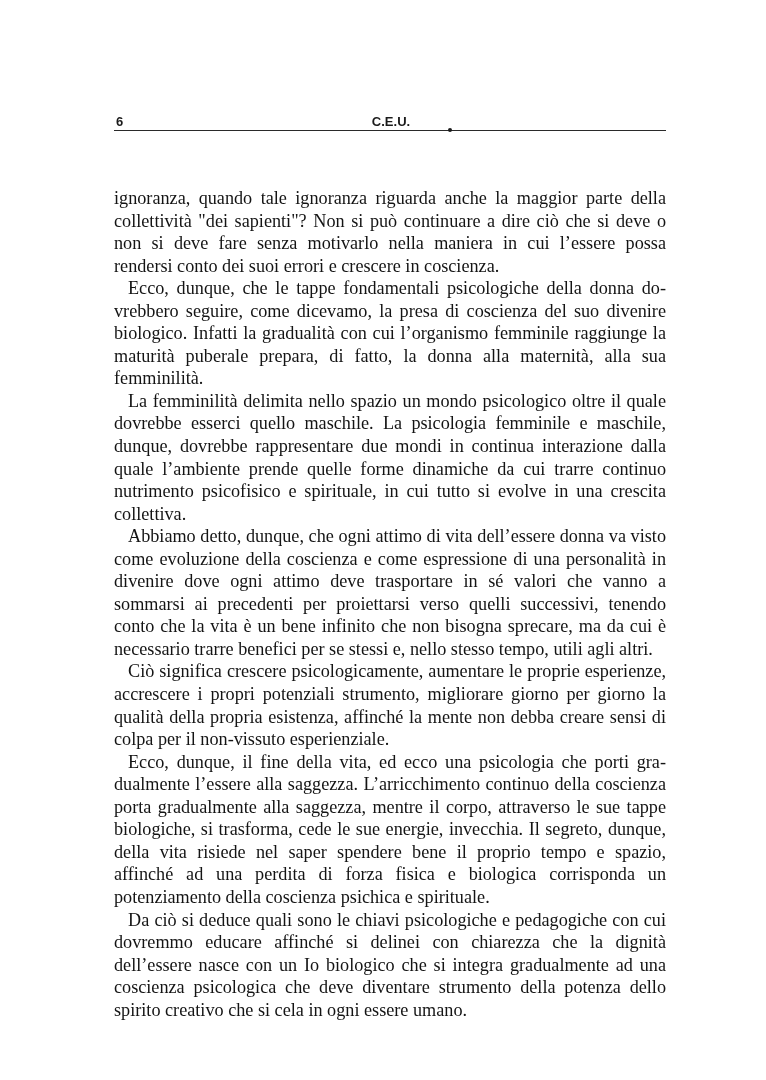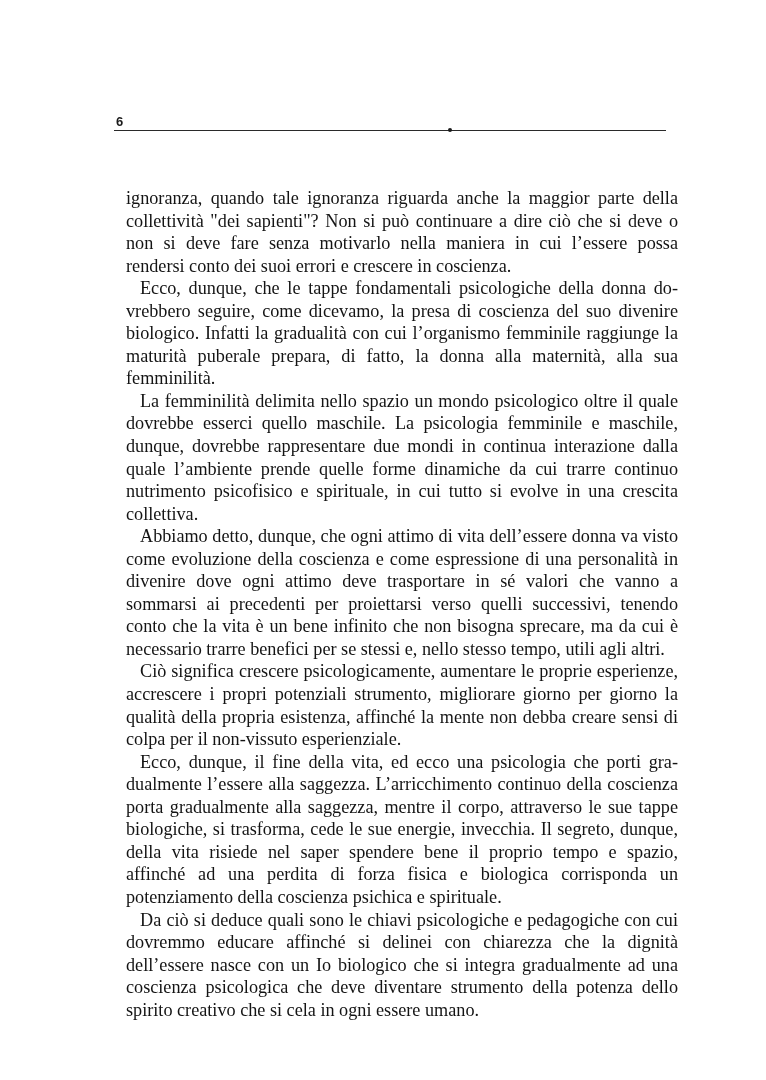--- a/index.html
+++ b/index.html
@@ -35,30 +35,30 @@
     }
     .body-text {
       position: absolute;
       left: 114px; top: 187px;
       width: 552px;
       font-family: "Liberation Serif", serif;
       font-size: 18.2px;
       line-height: 22.55px;
       text-align: justify;
       hyphens: manual;
-      margin-left: 12px;
     }
     .body-text p { margin: 0; text-indent: 14px; }
     .body-text p.first { text-indent: 0; }
   </style>
 </head>
 <body>
 
 <div class="page-header">
   <span class="page-number">6</span>
+  <span class="running-title">C.E.U.</span>
 </div>
 <div class="header-rule"></div>
 <div class="rule-mark"></div>
 
 <div class="body-text">
   <p class="first">ignoranza, quando tale ignoranza riguarda anche la maggior parte del­la collettività "dei sapienti"? Non si può continuare a dire ciò che si de­ve o non si deve fare senza motivarlo nella maniera in cui l’essere possa rendersi conto dei suoi errori e crescere in coscienza.</p>
   <p>Ecco, dunque, che le tappe fondamentali psicologiche della donna do­vrebbero seguire, come dicevamo, la presa di coscienza del suo diveni­re biologico. Infatti la gradualità con cui l’organismo femminile raggiunge la maturità puberale prepara, di fatto, la donna alla matern­ità, alla sua femminilità.</p>
   <p>La femminilità delimita nello spazio un mondo psicologico oltre il qua­le dovrebbe esserci quello maschile. La psicologia femminile e maschi­le, dunque, dovrebbe rappresentare due mondi in continua interazione dalla quale l’ambiente prende quelle forme dinamiche da cui trarre con­tinuo nutrimento psicofisico e spirituale, in cui tutto si evolve in una cre­scita collettiva.</p>
   <p>Abbiamo detto, dunque, che ogni attimo di vita dell’essere donna va visto come evoluzione della coscienza e come espressione di una perso­nalità in divenire dove ogni attimo deve trasportare in sé valori che van­no a sommarsi ai precedenti per proiettarsi verso quelli successivi, tenendo conto che la vita è un bene infinito che non bisogna sprecare, ma da cui è necessario trarre benefici per se stessi e, nello stesso tempo, utili agli altri.</p>
   <p>Ciò significa crescere psicologicamente, aumentare le proprie esperien­ze, accrescere i propri potenziali strumento, migliorare giorno per giorno la qualità della propria esistenza, affinché la mente non debba creare sensi di colpa per il non-vissuto esperienziale.</p>

